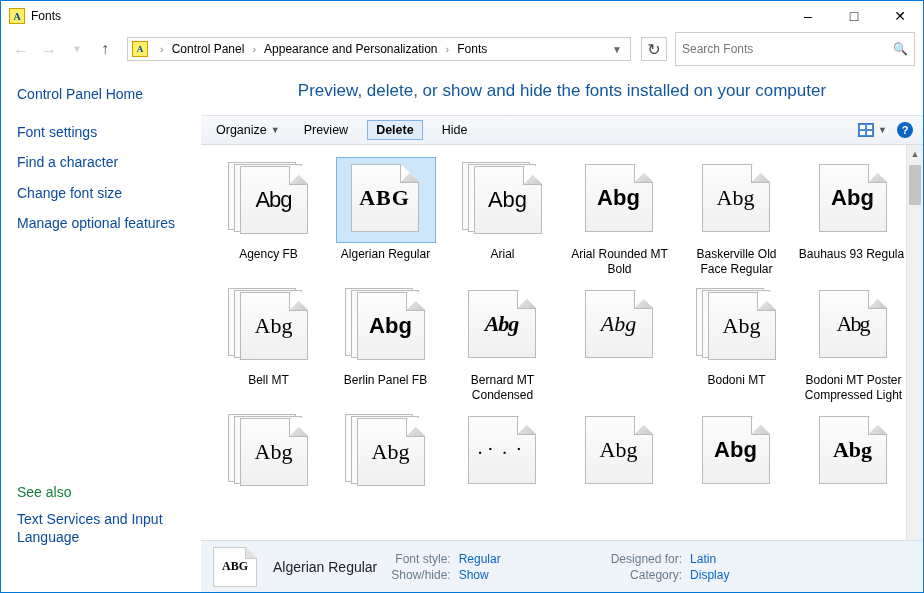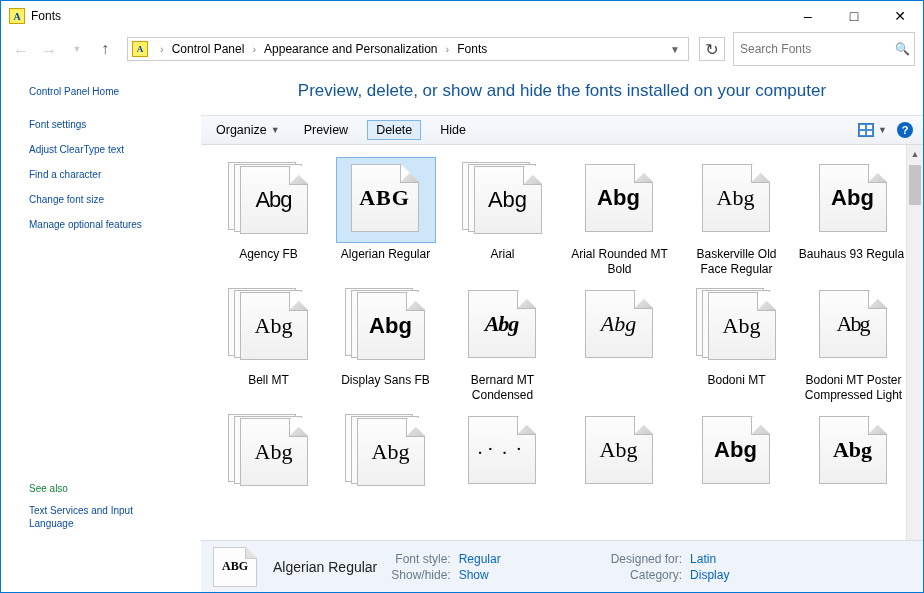--- a/index.html
+++ b/index.html
@@ -16,35 +16,35 @@
 .nav-arrow { width: 24px; height: 24px; display:flex; align-items:center; justify-content:center; color: #ccc; border-radius:2px; }
 .nav-arrow.enabled { color:#555; }
 .nav-up { color:#555; }
 .addr-bar { flex: 1; height: 24px; border: 1px solid #ccc; display: flex; align-items: center; padding-left: 4px; margin: 0 6px; }
 .addr-icon { width: 16px; height: 16px; background: #fff066; border: 1px solid #cca000; display:flex; align-items:center; justify-content:center; margin-right:6px; }
 .addr-icon span { color:#0046aa; font-size:9px; font-family:serif; font-weight:bold; }
 .bc-seg { font-size: 12px; padding: 0 2px; }
 .bc-sep { color:#888; padding:0 6px; font-size:11px; }
 .addr-drop { margin-left:auto; padding:0 8px; color:#666; font-size:10px; }
 .refresh-btn { width:26px; height:24px; border:1px solid #ccc; display:flex; align-items:center; justify-content:center; color:#444; }
-.search-box { width: 182px; height:24px; border:1px solid #ccc; display:flex; align-items:center; padding:16px 6px; margin-left:4px; }
+.search-box { width: 240px; height:24px; border:1px solid #ccc; display:flex; align-items:center; padding:16px 6px; margin-left:4px; }
 .search-box input { border:none; outline:none; flex:1; font-size:12px; color:#777; }
 .search-box .sicon { color:#888; font-size:12px; }
 
 .main { display:flex; height: calc(100% - 66px); }
-.sidebar { width: 200px; padding: 18px 28px; font-size: 10px; overflow:hidden; }
+.sidebar { width: 200px; padding: 18px 16px; font-size: 14px; overflow:hidden; }
 .sidebar a { color: #0a4b9c; text-decoration: none; display:block; margin-bottom: 12px; line-height:1.3; cursor:pointer; }
 .sidebar .spacer { height: 240px; }
 .sidebar .head { color:#15803d; margin-bottom:10px; }
 
 .content { flex:1; display:flex; flex-direction:column; position:relative; }
 .page-title { color:#12569b; font-size:17px; text-align:center; padding: 14px 0 14px; }
 .toolbar { height: 30px; background: linear-gradient(#f7f9fc,#eef2f7); border-top:1px solid #e0e4e8; border-bottom:1px solid #d8dde2; display:flex; align-items:center; padding:0 10px; gap:14px; font-size:12.5px; }
 .tool-item { display:flex; align-items:center; gap:4px; padding:2px 4px; border:1px solid transparent; }
-.tool-item.sel { border:1px solid #7eb4e8; background:#e0eefb; padding:2px 8px; }
+.tool-item.sel { border:1px solid #7eb4e8; background:#e0eefb; padding:2px 8px;font-weight:bold; }
 .tool-caret { font-size:9px; color:#555; }
 .tool-right { margin-left:auto; display:flex; align-items:center; gap:10px; }
 .view-icon { display:flex; align-items:center; gap:4px; }
 .help-icon { width:16px; height:16px; border-radius:50%; background:#0a66c2; color:#fff; font-size:11px; display:flex; align-items:center; justify-content:center; font-weight:bold; }
 
 .grid-wrap { flex:1; position:relative; overflow:hidden; }
 .grid { position:absolute; inset:0; right:18px; overflow:hidden; padding: 12px 0 0 10px; display:grid; grid-template-columns: repeat(6, 115px); gap: 6px 2px; align-content:start; }
 .font-tile { display:flex; flex-direction:column; align-items:center; }
 .tile-box { width:100px; height:86px; position:relative; border:1px solid transparent; padding:4px; }
 .tile-box.selected { background:#cde6f9; border:1px solid #7eb4e8; }
@@ -110,21 +110,20 @@
   <div class="search-box">
     <input placeholder="Search Fonts" style="">
     <span class="sicon">🔍</span>
   </div>
 </div>
 
 <div class="main">
   <div class="sidebar">
     <a style="margin-bottom:20px;">Control Panel Home</a>
     <a>Font settings</a>
-    <a>Adjust ClearType text</a>
     <a>Find a character</a>
     <a>Change font size</a>
     <a>Manage optional features</a>
     <div class="spacer"></div>
     <div class="head">See also</div>
     <a>Text Services and Input Language</a>
 
   </div>
 
   <div class="content">
@@ -241,21 +240,21 @@
             <div class="tile-box">
               <div class="page-stack">
                 <div class="page s3"></div>
                 <div class="page s2"></div>
                 <div class="page s1">
                   <div class="fold"></div>
                   <div class="preview-txt" style="font-family:'Berlin Sans FB',Arial,sans-serif; font-weight:bold;">Abg</div>
                 </div>
               </div>
             </div>
-            <div class="tile-label">Display Sans FB</div>
+            <div class="tile-label">Berlin Panel FB</div>
           </div>
           <div class="font-tile">
             <div class="tile-box">
               <div class="page-stack single">
                 <div class="page s1">
                   <div class="fold"></div>
                   <div class="preview-txt" style="font-family:'Bernard MT Condensed','Arial Narrow',serif; font-weight:900; font-style:italic; letter-spacing:-1px;">Abg</div>
                 </div>
               </div>
             </div>

